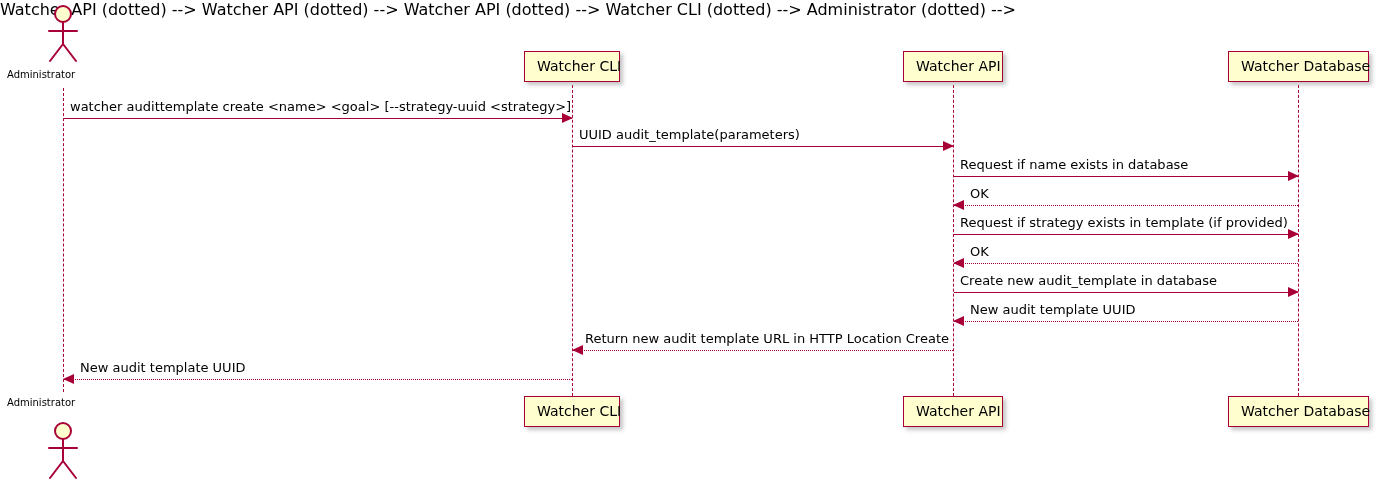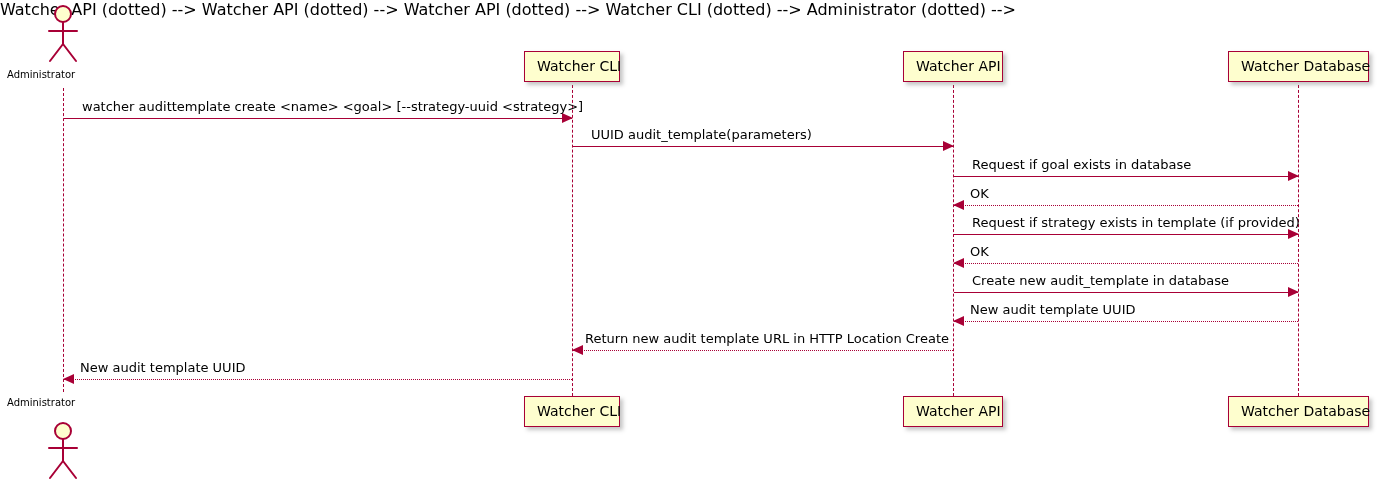--- a/index.html
+++ b/index.html
@@ -85,21 +85,21 @@
     border-bottom: 5px solid transparent;
     border-right: 11px solid #A80036;
   }
   .msg .label {
     position: absolute;
     bottom: 4px;
     font-size: 13px;
     color: #000000;
     white-space: nowrap;
   }
-  .msg.label-left .label { left: 18px; }
+  .msg.label-left .label { left: 6px; }
   .msg.label-right .label { right: 4px; }
   .msg.label-inleft .label { left: 16px; text-align: right; }
 </style>
 </head>
 <body>
 
 <div id="diagram">
 
   
   <div class="lifeline" style="left:63px; top:88px; height:304px;"></div>
@@ -158,21 +158,21 @@
   <div class="msg right label-left" style="left:573px; top:146px; width:380px;">
     <div class="line"></div>
     <div class="head"></div>
     <div class="label">UUID audit_template(parameters)</div>
   </div>
 
   
   <div class="msg right label-left" style="left:954px; top:176px; width:344px;">
     <div class="line"></div>
     <div class="head"></div>
-    <div class="label">Request if goal exists in database</div>
+    <div class="label">Request if name exists in database</div>
   </div>
 
    Watcher API (dotted) --&gt;
   <div class="msg left dotted label-inleft" style="left:954px; top:205px; width:344px;">
     <div class="line"></div>
     <div class="head"></div>
     <div class="label">OK</div>
   </div>
 
   

